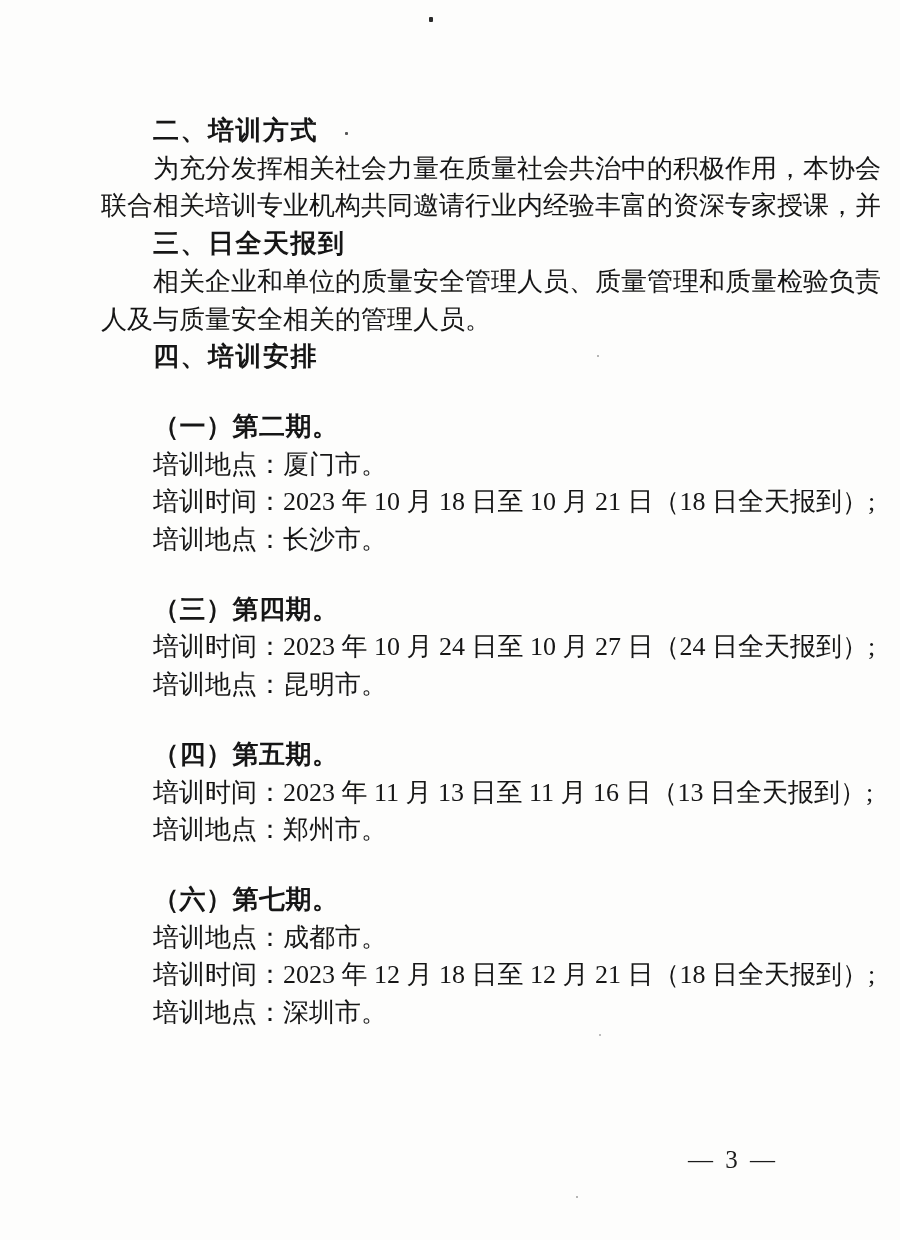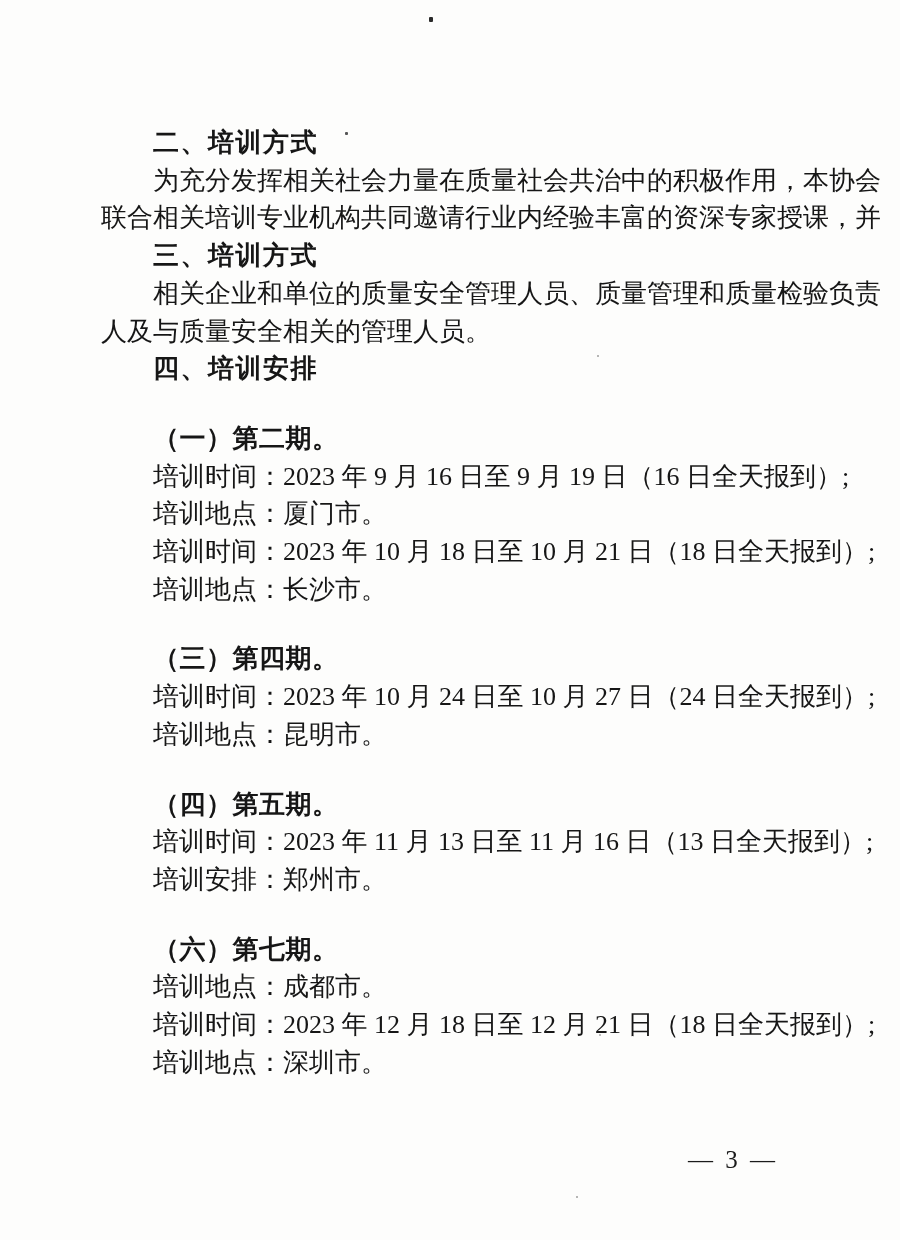--- a/index.html
+++ b/index.html
@@ -11,21 +11,21 @@
     height: 1240px;
     background: #fdfdfc;
     position: relative;
     overflow: hidden;
     font-family: "Liberation Serif", "DejaVu Serif", serif;
     color: #161616;
   }
   .content {
     position: absolute;
     left: 101px;
-    top: 124px;
+    top: 112px;
     width: 710px;
   }
   .line {
     line-height: 37.7px;
     font-size: 26px;
     white-space: nowrap;
   }
   .heading {
     font-weight: 700;
     padding-left: 52px;
@@ -73,40 +73,39 @@
   <div class="speck s3"></div>
   <div class="speck s4"></div>
   <div class="speck s5"></div>
 
   <main class="content">
 
     <div class="line heading">二、培训方式</div>
     <div class="line indent">为充分发挥相关社会力量在质量社会共治中的积极作用，本协会</div>
     <div class="line">联合相关培训专业机构共同邀请行业内经验丰富的资深专家授课，并</div>
 
-    <div class="line heading">三、培训方式</div>
+    <div class="line heading">三、日全天报到</div>
     <div class="line indent">相关企业和单位的质量安全管理人员、质量管理和质量检验负责</div>
     <div class="line">人及与质量安全相关的管理人员。</div>
 
     <div class="line heading">四、培训安排</div>
 
     <div class="line session-label">（一）第二期。</div>
-    <div class="line session-line">培训时间：2023 年 9 月 16 日至 9 月 19 日（16 日全天报到）;</div>
     <div class="line session-line">培训地点：厦门市。</div>
 
     <div class="line session-line">培训时间：2023 年 10 月 18 日至 10 月 21 日（18 日全天报到）;</div>
     <div class="line session-line">培训地点：长沙市。</div>
 
     <div class="line session-label">（三）第四期。</div>
     <div class="line session-line">培训时间：2023 年 10 月 24 日至 10 月 27 日（24 日全天报到）;</div>
     <div class="line session-line">培训地点：昆明市。</div>
 
     <div class="line session-label">（四）第五期。</div>
     <div class="line session-line">培训时间：2023 年 11 月 13 日至 11 月 16 日（13 日全天报到）;</div>
-    <div class="line session-line">培训安排：郑州市。</div>
+    <div class="line session-line">培训地点：郑州市。</div>
 
     <div class="line session-label">（六）第七期。</div>
 
     <div class="line session-line">培训地点：成都市。</div>
     <div class="line session-line">培训时间：2023 年 12 月 18 日至 12 月 21 日（18 日全天报到）;</div>
     <div class="line session-line">培训地点：深圳市。</div>
 
   </main>
 
   <div class="page-number">— 3 —</div>

